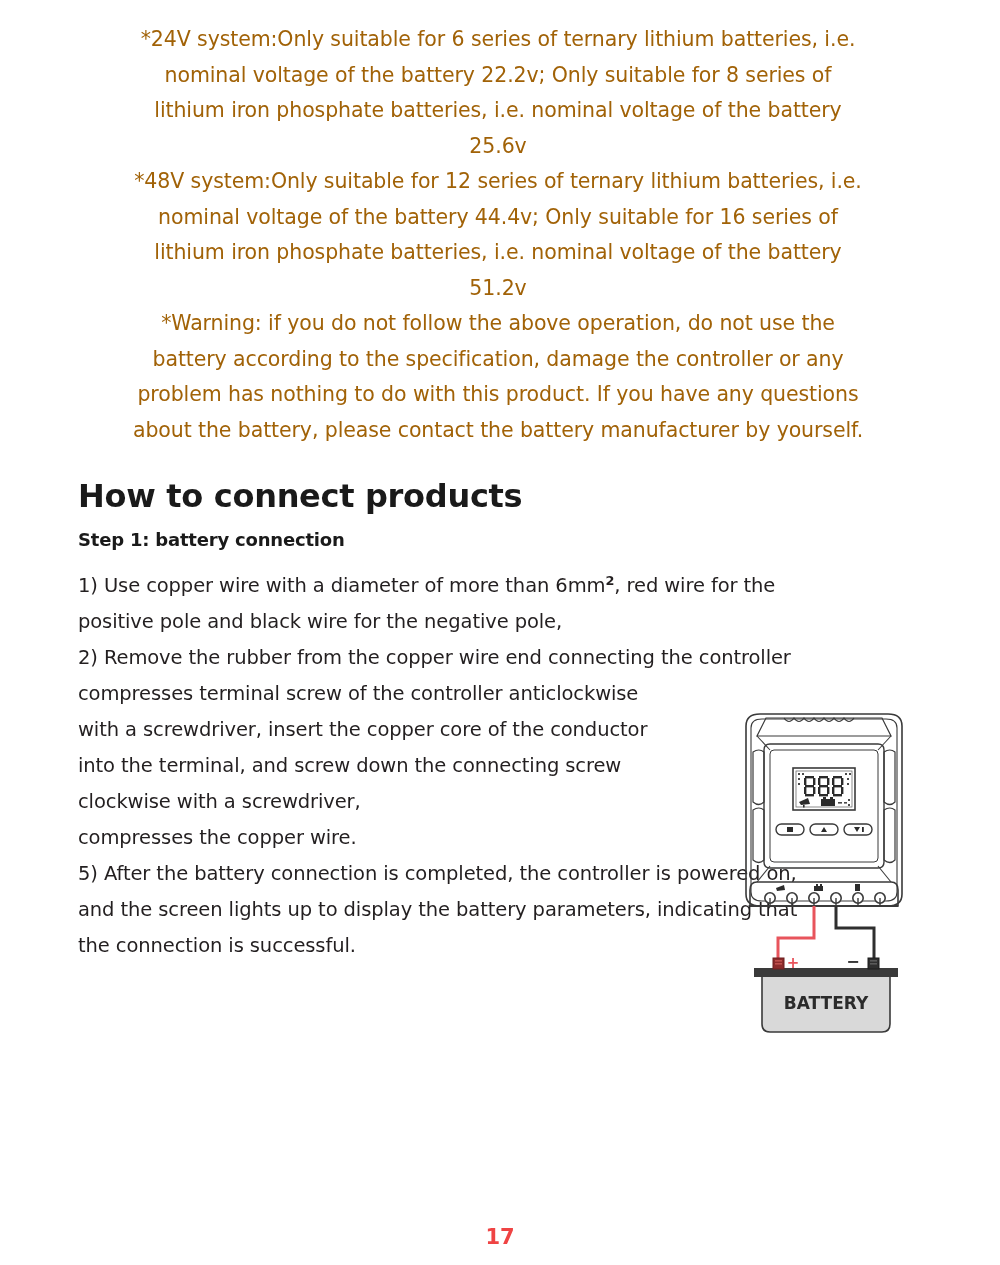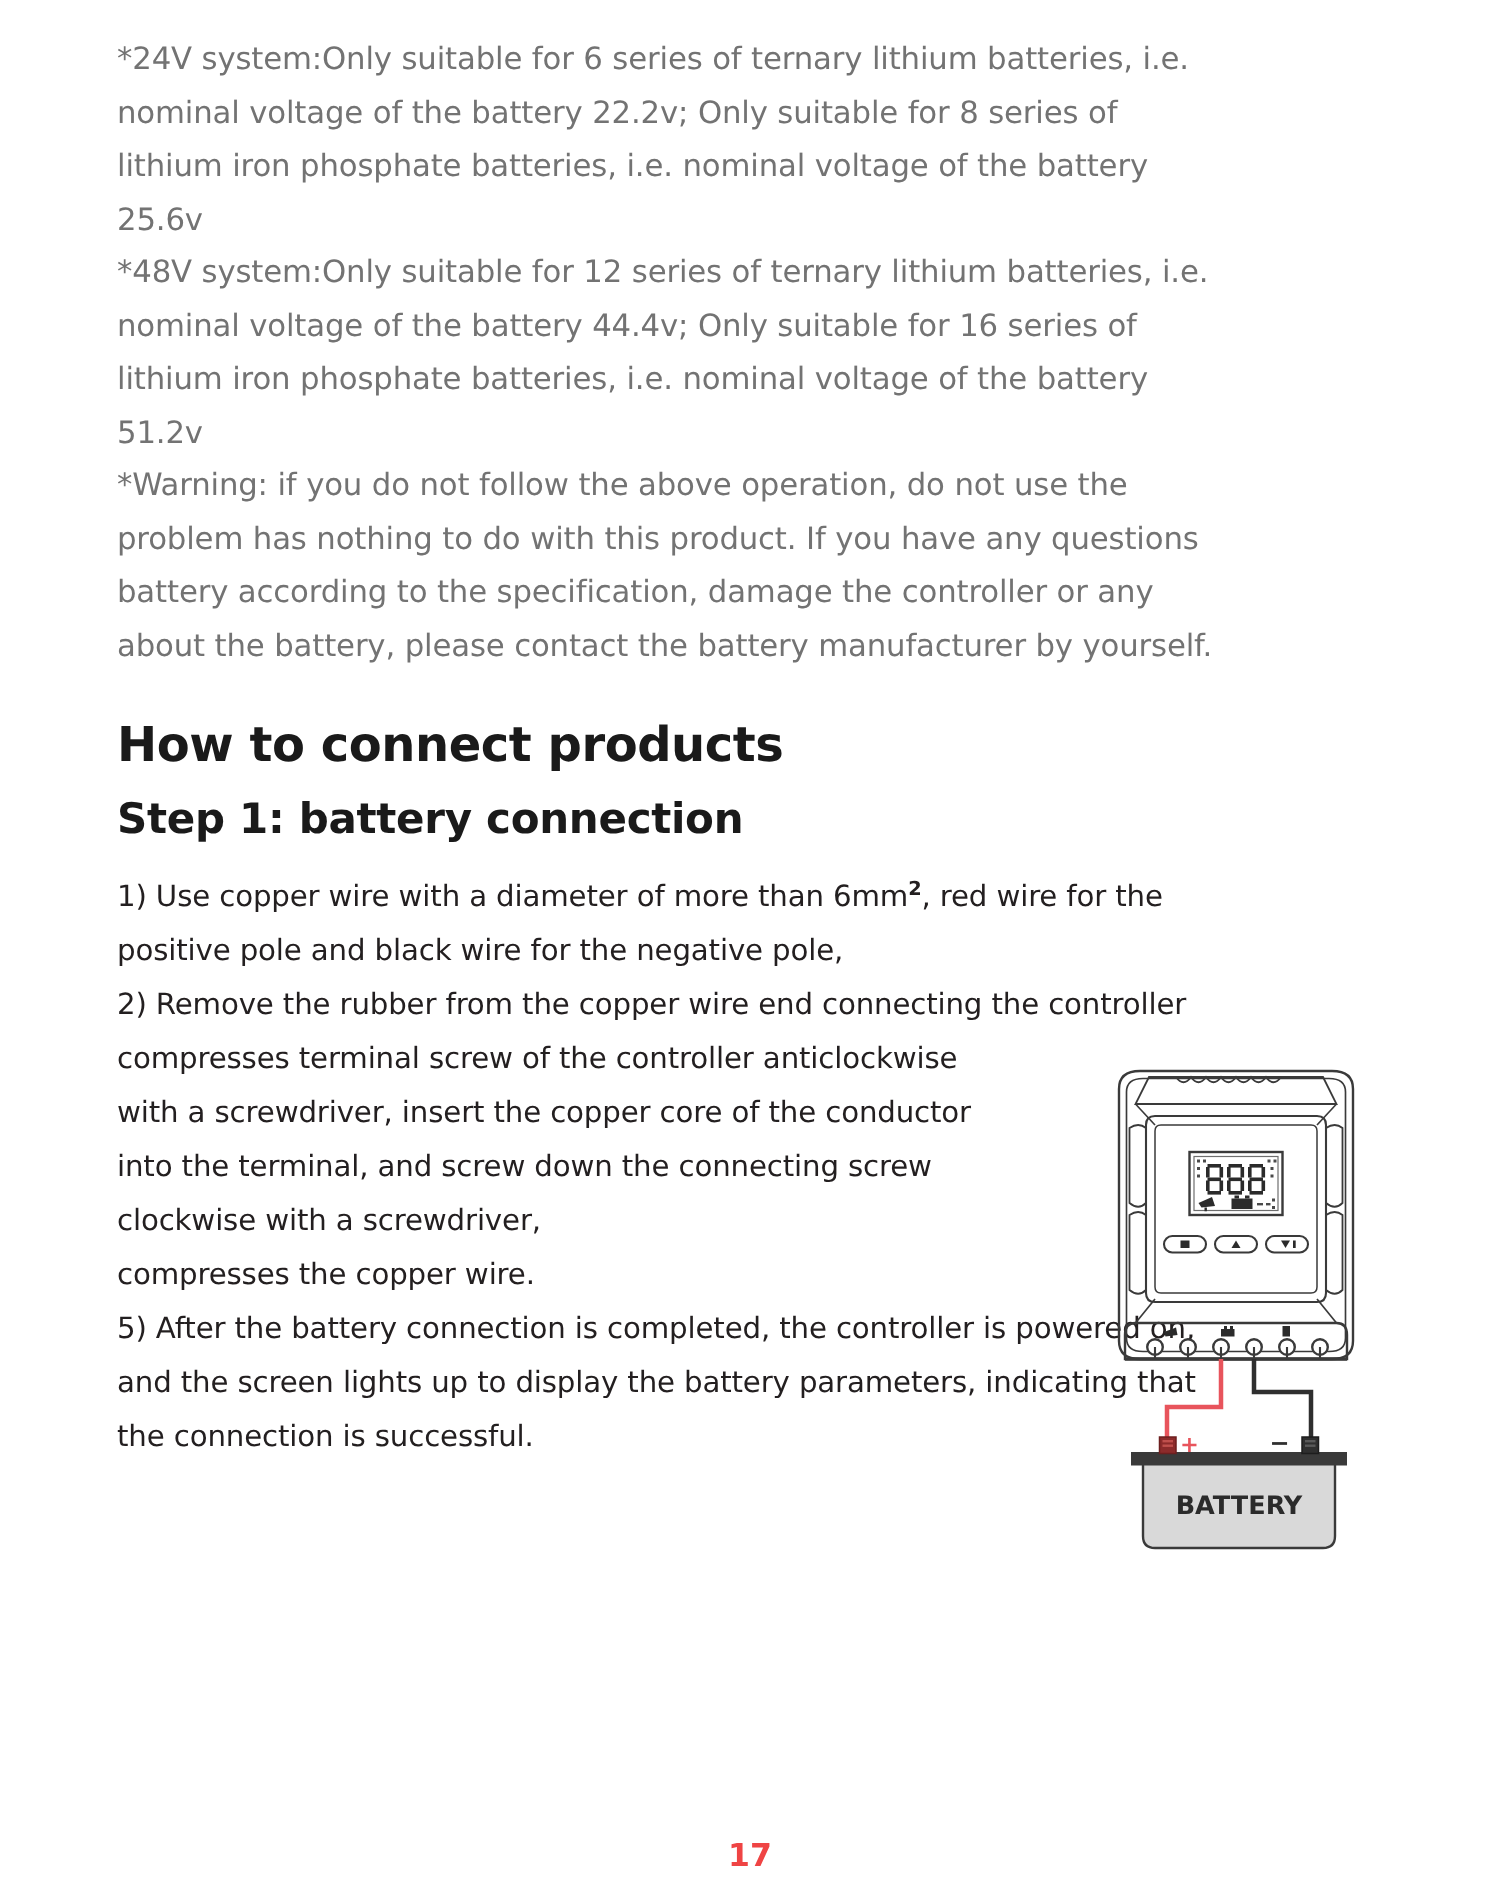--- a/index.html
+++ b/index.html
@@ -27,36 +27,37 @@
     top: 22px;
     width: 840px;
   }
 
   
   .para {
     font-size: 20.5px;
     line-height: 35.5px;
     letter-spacing: -0.1px;
     margin: 0;
-    color: #737373;
+    color: #a16207;
+    text-align: center;
   }
   .para .ln { display: block; white-space: nowrap; }
 
   
   .h1 {
     font-size: 32px;
     font-weight: bold;
     line-height: 1.15;
     margin: 0;
     padding-top: 30px;
     letter-spacing: -0.3px;
     color: #1a1a1a;
   }
   .h2 {
-    font-size: 28px;
+    font-size: 18px;
     font-weight: bold;
     line-height: 1.15;
     margin: 0;
     padding-top: 15px;
     letter-spacing: -0.2px;
     color: #1a1a1a;
   }
 
   
   .steps-top { padding-top: 18px; }
@@ -111,22 +112,22 @@
 
     <p class="para">
       <span class="ln">*48V system:Only suitable for 12 series of ternary lithium batteries, i.e.</span>
       <span class="ln">nominal voltage of the battery 44.4v; Only suitable for 16 series of</span>
       <span class="ln">lithium iron phosphate batteries, i.e. nominal voltage of the battery</span>
       <span class="ln">51.2v</span>
     </p>
 
     <p class="para">
       <span class="ln">*Warning: if you do not follow the above operation, do not use the</span>
+      <span class="ln">battery according to the specification, damage the controller or any</span>
       <span class="ln">problem has nothing to do with this product. If you have any questions</span>
-      <span class="ln">battery according to the specification, damage the controller or any</span>
       <span class="ln">about the battery, please contact the battery manufacturer by yourself.</span>
     </p>
 
     <h1 class="h1">How to connect products</h1>
     <h2 class="h2">Step 1: battery connection</h2>
 
     <div class="steps-top">
 
       <p class="step">
         <span class="ln"><span>1) Use copper wire with a diameter of more than 6mm</span><sup class="sq">2</sup><span>, red wire for the</span></span>

